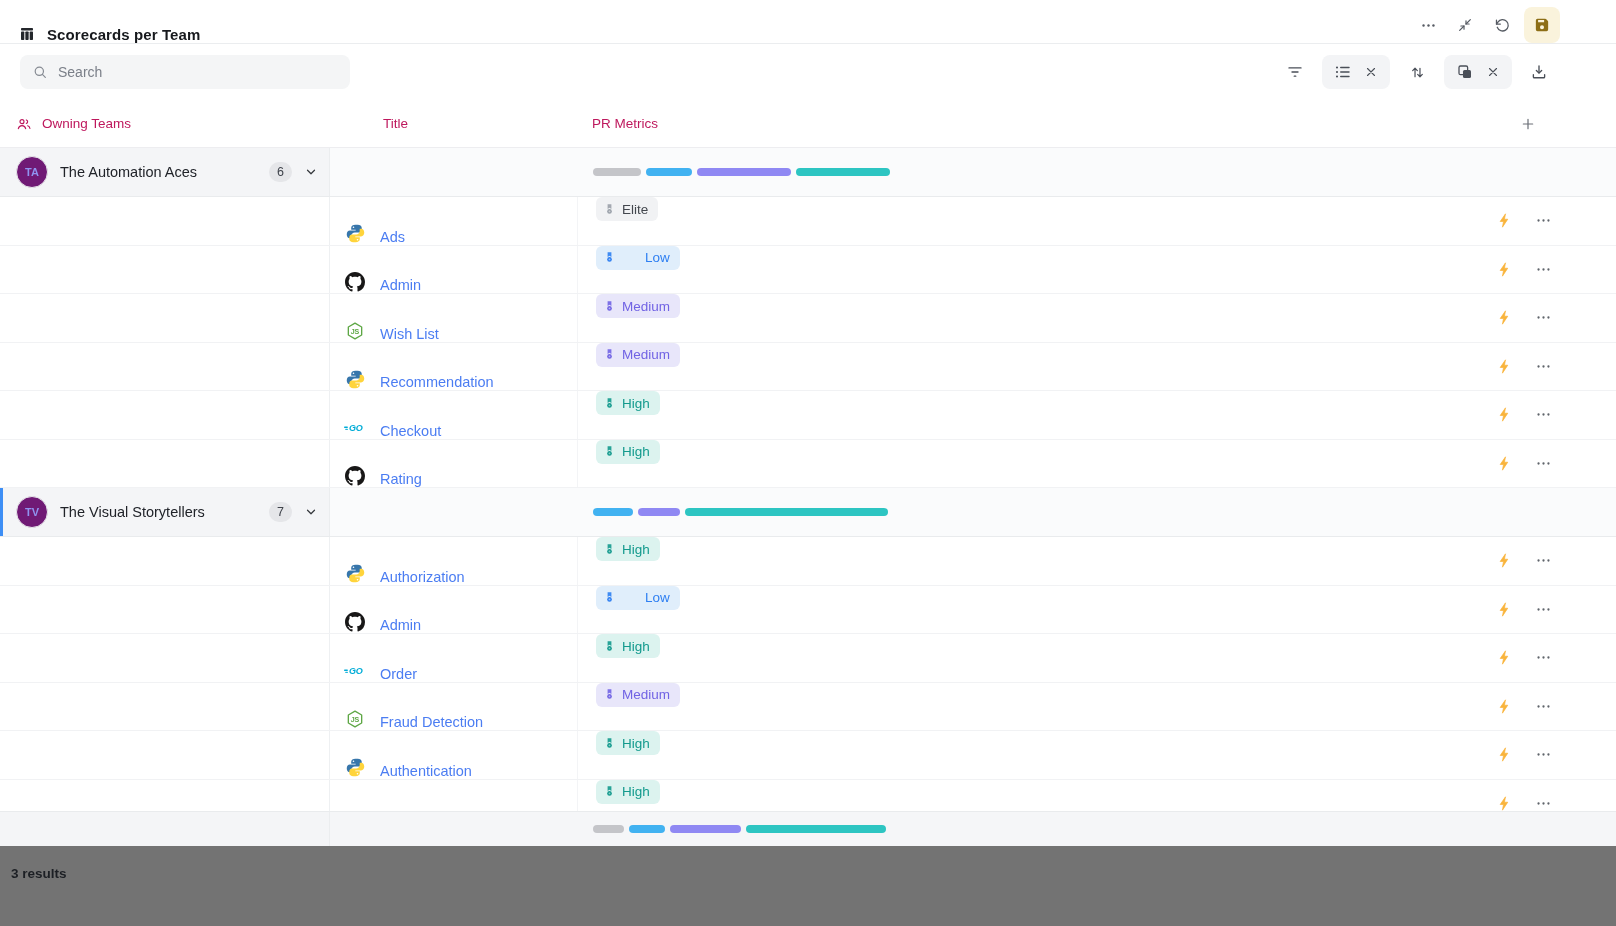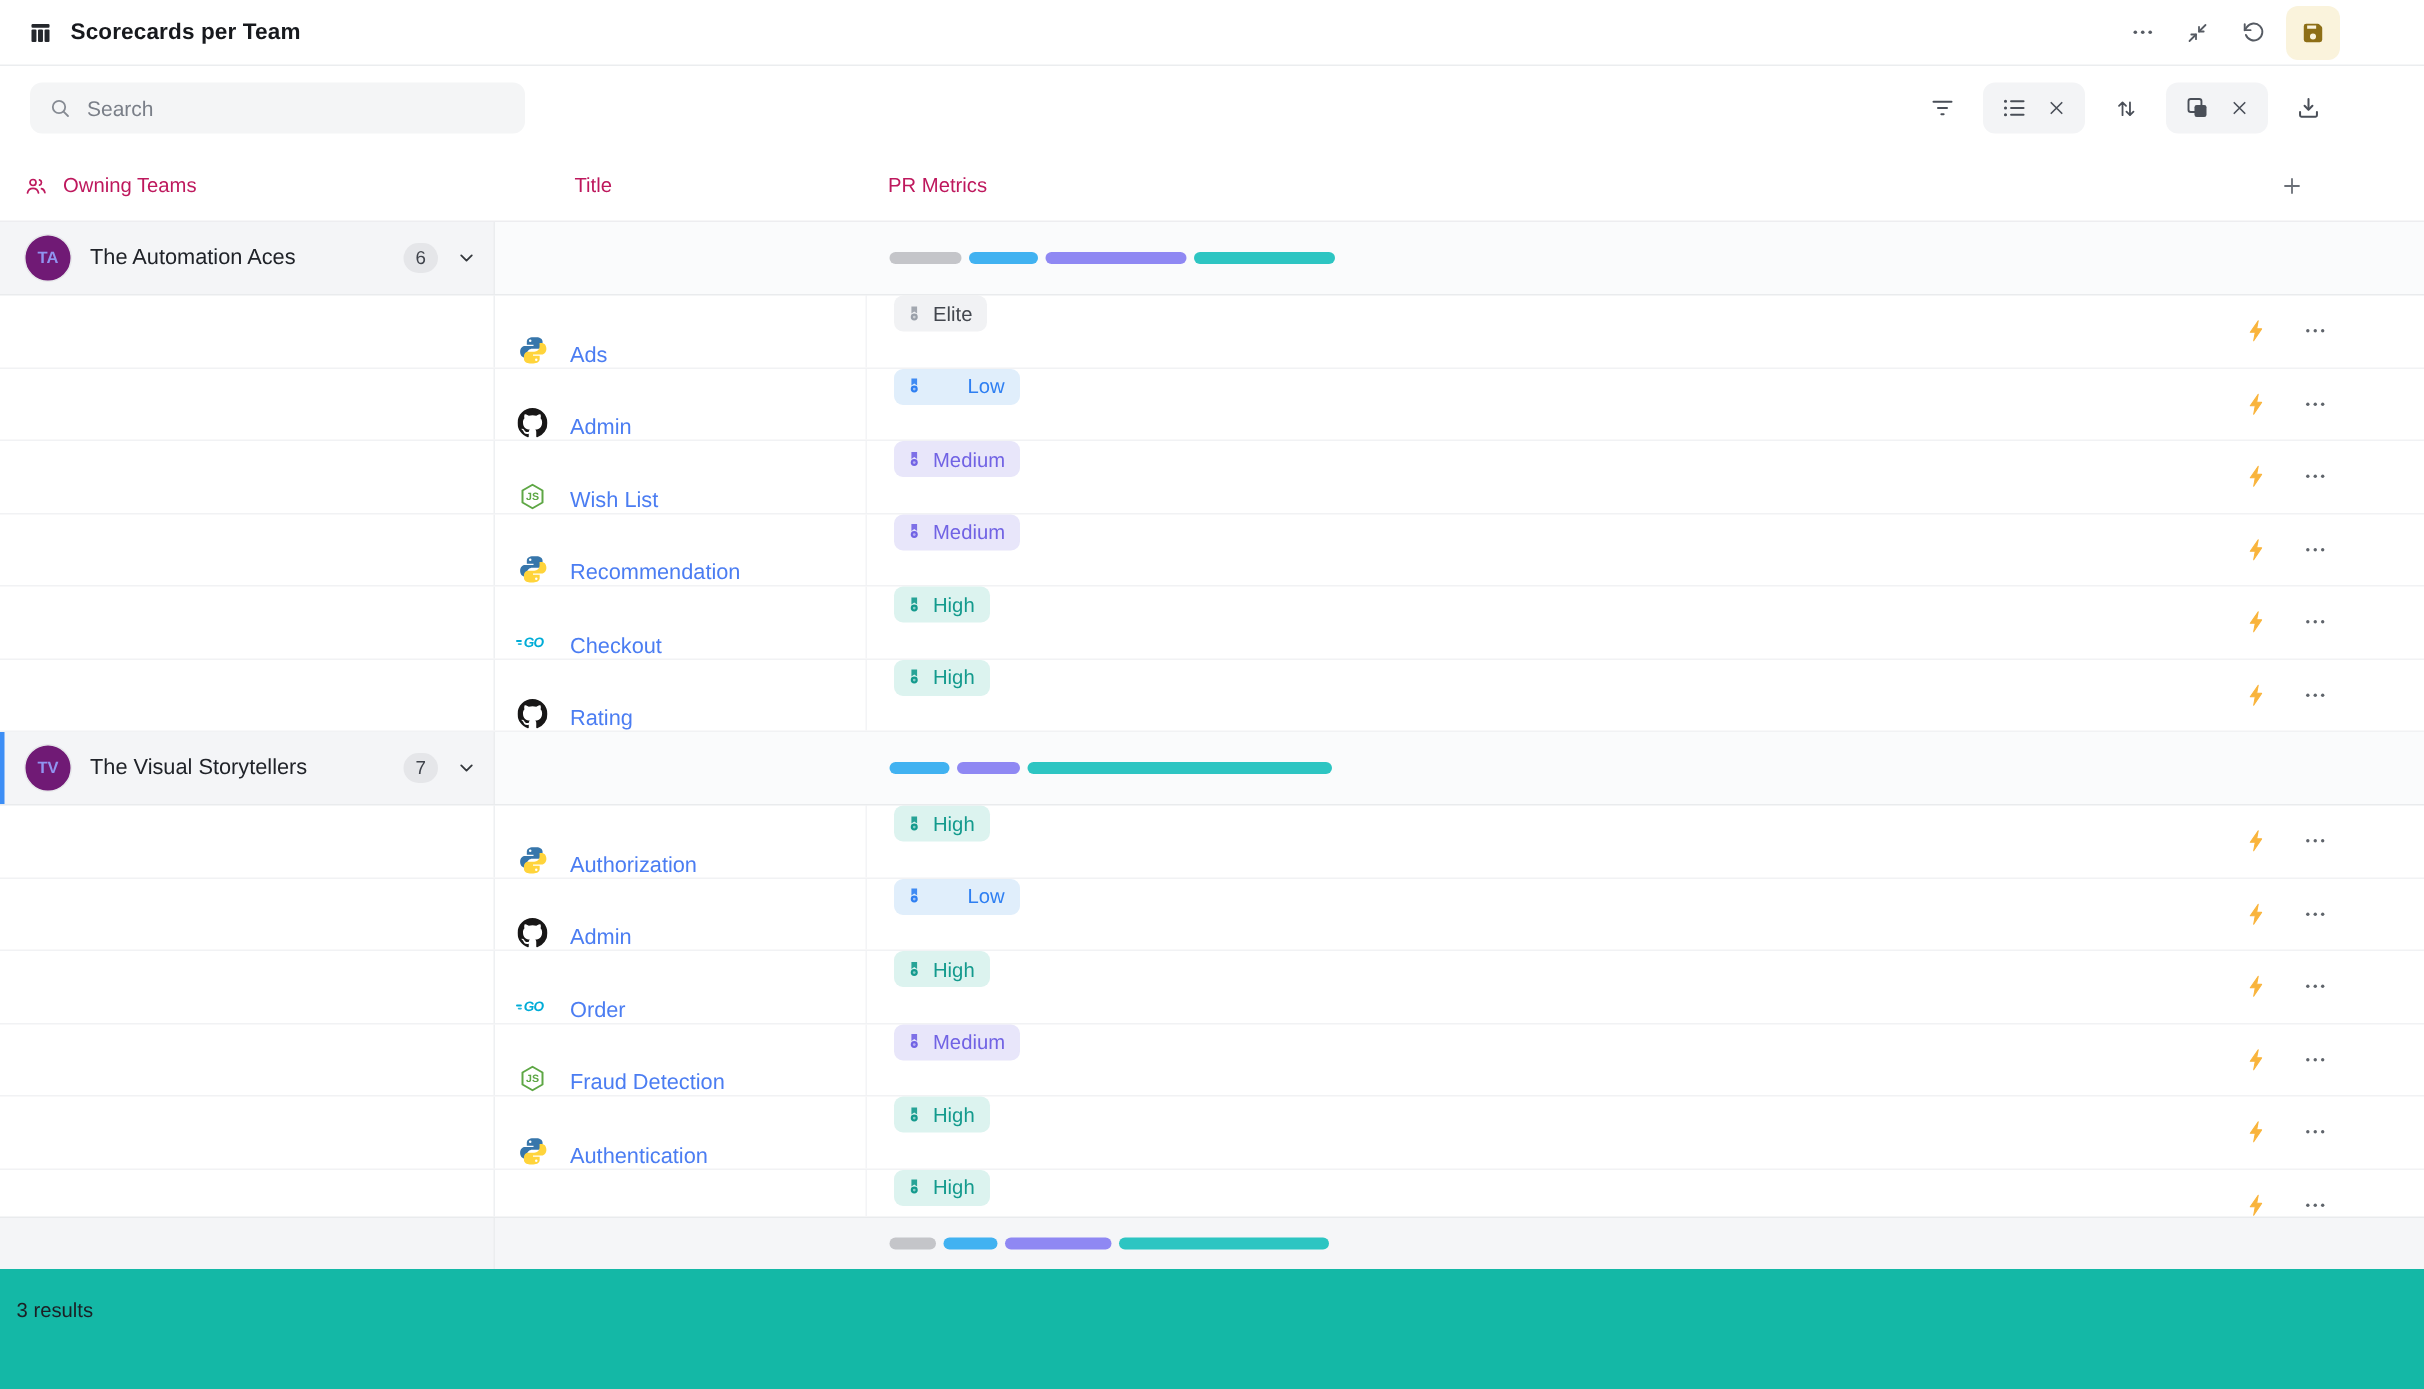--- a/index.html
+++ b/index.html
@@ -1,21 +1,21 @@
 <!DOCTYPE html>
 <html style="--bar-gray: #c4c5c9; --bar-blue: #41b2f1; --bar-purple: #8f88f3; --bar-teal: #2dc5c2; --badge-low: #2e7ff2; --badge-medium: #7163e4; --badge-high: #139a8d;"><head>
 <meta charset="utf-8">
 <style>
   * { margin:0; padding:0; box-sizing:border-box; }
   html,body { background:#fff; }
   .app{ width:1616px; height:926px; position:relative; overflow:hidden;
         font-family:"Liberation Sans",sans-serif; background:#fff; color:#1c1f24; }
 
   
-  .topbar{ height:44px; display:flex; align-items:center; justify-content:space-between;
+  .topbar{ height:44px; display:flex; align-items:flex-end; justify-content:space-between;
            padding:0 56px 0 18px; border-bottom:1px solid #ebedef; }
   .topbar-left{ display:flex; align-items:center; gap:11px; }
   .app-icon{ display:flex; color:#24272c; }
   .page-title{ font-size:15px; font-weight:700; color:#17191d; letter-spacing:.1px; }
   .topbar-right{ display:flex; align-items:center; gap:7px; }
   .tb-btn{ width:30px; height:30px; display:flex; align-items:center; justify-content:center;
            color:#565b63; border-radius:6px; cursor:pointer; background:transparent; border:none; }
   .tb-btn.save{ width:36px; height:36px; background:#faf3dc; color:#8d6e16; border-radius:8px; }
 
   
@@ -85,21 +85,21 @@
   .medal{ display:flex; }
 
   .row-clip{ height:31px; overflow:hidden; }
 
   .summary-band{ height:35px; display:flex; border-top:1px solid #e9ebed; }
   .summary-band .band-left{ width:330px; height:100%; background:#f4f5f7;
                             border-right:1px solid #ebedef; flex:none; }
   .summary-band .band-rest{ flex:1; background:#f5f6f8; display:flex; align-items:center;
                             padding-left:263px; }
 
-  .footer{ height:81px; padding:20px 0 0 11px; font-size:13.5px; color:#1c1f24; background:#14b8a6; }
+  .footer{ height:81px; padding:20px 0 0 11px; font-size:13.5px; color:#1c1f24; background:#737373;font-weight:bold; }
 </style>
 </head>
 <body>
 
 <div class="app">
 
   <header class="topbar">
     <div class="topbar-left">
       <span class="app-icon">
         <svg width="18" height="18" viewBox="0 0 24 24" fill="currentColor">

